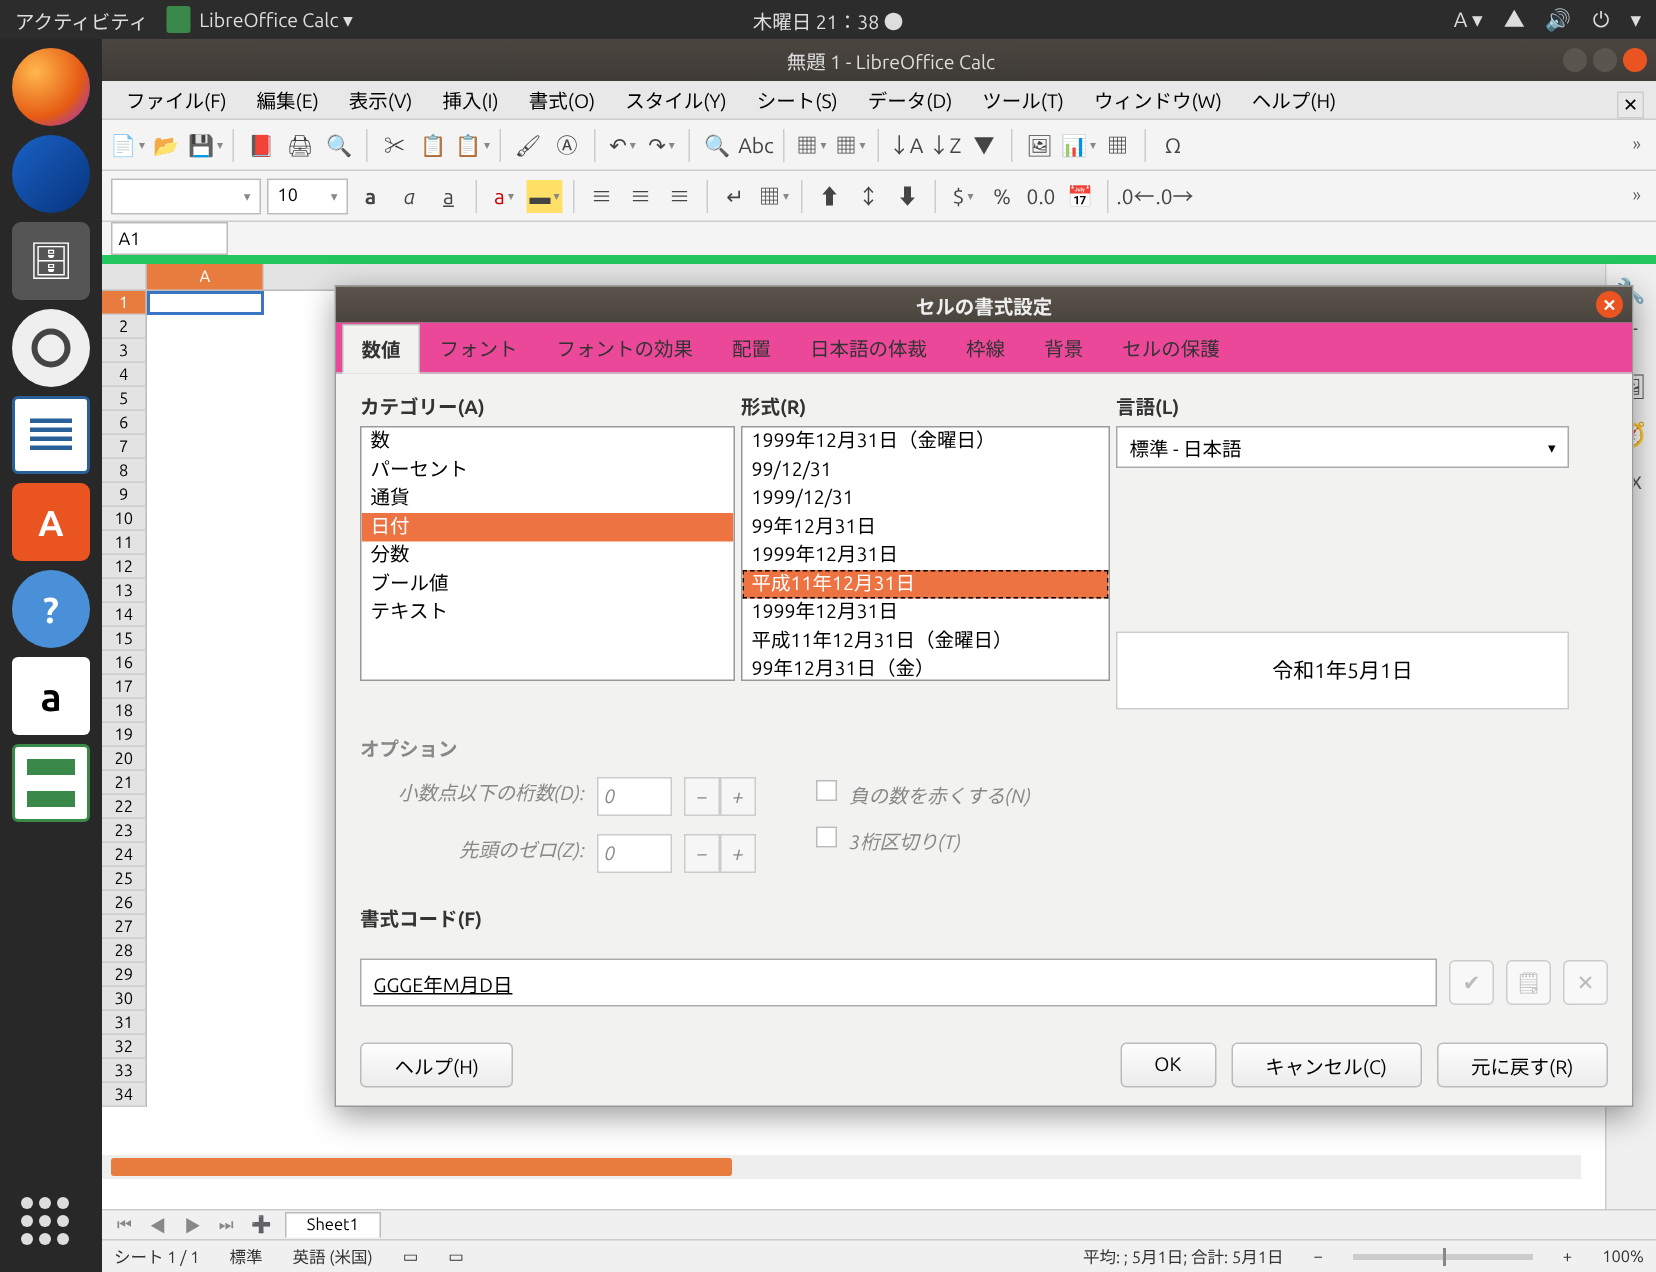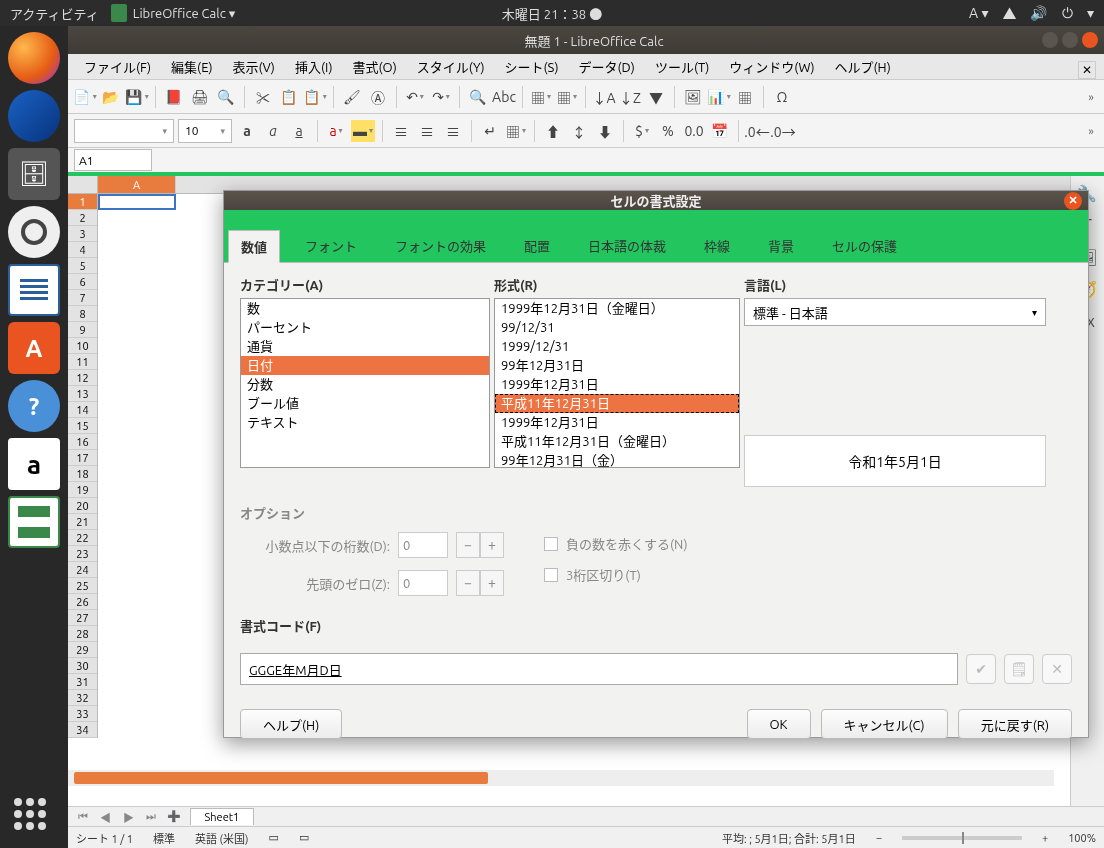--- a/index.html
+++ b/index.html
@@ -49,21 +49,21 @@
 .tb-btn.dd::after { content: "▾"; font-size: 8px; margin-left: 2px; color: #888; }
 .tb-sep { width: 1px; height: 22px; background: #ccc; margin: 0 3px; }
 .tb-more { margin-left: auto; font-size: 12px; color: #666; padding: 0 4px; }
 
 .lo-toolbar2 { height: 34px; background: #f4f4f4; border-bottom: 1px solid #ccc; display: flex; align-items: center; padding: 0 6px; gap: 4px; }
 .font-combo { height: 24px; border: 1px solid #bbb; background: #fff; padding: 0 6px; font-size: 12px; display: flex; align-items: center; min-width: 100px; }
 .font-combo .dd { margin-left: auto; font-size: 9px; color: #888; }
 .size-combo { height: 24px; border: 1px solid #bbb; background: #fff; padding: 0 6px; font-size: 12px; display: flex; align-items: center; width: 54px; }
 .size-combo .dd { margin-left: auto; font-size: 9px; color: #888; }
 
-.cell-ref-bar { height: 28px; background: #f4f4f4; border-bottom: 4px solid #22c55e; display: flex; align-items: center; padding: 0 6px; gap: 6px; }
+.cell-ref-bar { height: 28px; background: #f4f4f4; border-bottom: 6px solid #22c55e; display: flex; align-items: center; padding: 0 6px; gap: 6px; }
 .cell-ref { width: 78px; height: 22px; border: 1px solid #bbb; background: #fff; padding: 0 4px; font-size: 12px; display: flex; align-items: center; }
 
 
 .sheet-wrap { flex: 1; display: flex; position: relative; background: #fff; }
 .sheet { flex: 1; position: relative; overflow: hidden; }
 .col-headers { height: 18px; display: flex; background: #e3e3e3; border-bottom: 1px solid #bbb; position: absolute; left: 30px; right: 0; top: 0; }
 .col-headers .ch { width: 78px; border-right: 1px solid #ccc; text-align: center; font-size: 11px; line-height: 18px; }
 .col-headers .ch.sel { background: #e87b3e; color: #fff; }
 .corner { position: absolute; left: 0; top: 0; width: 30px; height: 18px; background: #e3e3e3; border-right: 1px solid #bbb; border-bottom: 1px solid #bbb; }
 .row-headers { position: absolute; left: 0; top: 18px; width: 30px; background: #e3e3e3; border-right: 1px solid #bbb; }
@@ -86,21 +86,21 @@
 .statusbar .seg { display:flex; align-items:center; gap:6px; }
 .statusbar .spacer { flex: 1; }
 .zoom-slider { width: 120px; height: 4px; background: #ccc; position: relative; }
 .zoom-slider::before { content:""; position:absolute; left:50%; top:-4px; width:2px; height:12px; background:#888; }
 
 
 .dialog { position: absolute; left: 155px; top: 164px; width: 866px; height: 548px; background: #f2f2f0; border: 1px solid #999; box-shadow: 0 6px 20px rgba(0,0,0,0.4); display: flex; flex-direction: column; }
 .dialog-titlebar { height: 30px; background: linear-gradient(#5a544c, #4a443e); color: #eee; display: flex; align-items: center; justify-content: center; font-size: 13px; font-weight: bold; position: relative; }
 .dialog-titlebar .close-btn { position: absolute; right: 6px; width: 18px; height: 18px; border-radius: 50%; background: #e95420; display:flex; align-items:center; justify-content:center; font-size:11px; color:#fff; }
 
-.dlg-tabs { display: flex; border-bottom: 1px solid #bbb; background: #22c55e; padding-left: 4px; padding-top: 19px; gap: 12px; }
+.dlg-tabs { display: flex; border-bottom: 1px solid #bbb; background: #ec4899; padding-left: 4px; padding-top: 0; }
 .dlg-tab { padding: 6px 12px; font-size: 13px; border: 1px solid transparent; border-bottom: none; cursor: default; color: #333; }
 .dlg-tab.active { background: #f2f2f0; border-color: #bbb; border-bottom: 1px solid #f2f2f0; position: relative; top: 1px; font-weight: bold; }
 
 .dlg-body { flex: 1; padding: 12px 16px; display: flex; flex-direction: column; gap: 10px; }
 .dlg-row1 { display: flex; gap: 4px; }
 .dlg-col { display: flex; flex-direction: column; gap: 4px; }
 .dlg-label { font-size: 13px; font-weight: bold; color: #333; }
 
 .listbox { border: 1px solid #999; background: #fff; font-size: 13px; overflow: hidden; }
 .listbox .item { padding: 1px 6px; line-height: 17px; white-space: nowrap; }
@@ -111,21 +111,21 @@
 .fmt-box { width: 246px; height: 170px; }
 
 .lang-combo { width: 302px; height: 28px; border: 1px solid #aaa; background: #fff; padding: 0 8px; font-size: 13px; display: flex; align-items: center; }
 .lang-combo .dd { margin-left: auto; font-size: 10px; }
 
 .preview { width: 302px; height: 52px; border: 1px solid #ccc; background: #fff; display: flex; align-items: center; justify-content: center; font-size: 14px; margin-top: 105px; }
 
 .options-heading { font-size: 13px; font-weight: bold; color: #888; margin-top: 6px; }
 .options-grid { display: flex; gap: 40px; align-items: flex-start; color: #888; }
 .opt-left { display: flex; flex-direction: column; gap: 12px; }
-.opt-row { display: flex; align-items: center; gap: 8px; font-size: 13px; }
+.opt-row { display: flex; gap: 8px; font-size: 13px; font-style: italic; }
 .opt-row label { width: 150px; text-align: right; }
 .spinner { width: 50px; height: 26px; border: 1px solid #ccc; background: #fff; padding: 0 4px; display:flex; align-items:center; }
 .spin-btns { display:flex; }
 .spin-btn { width: 24px; height: 26px; border: 1px solid #ccc; background: #f6f6f6; display:flex; align-items:center; justify-content:center; font-size:14px; color:#888; }
 .chk { width: 14px; height: 14px; border: 1px solid #bbb; background: #fff; }
 .opt-right { display: flex; flex-direction: column; gap: 12px; padding-top: 2px; }
 
 .format-code-row { display: flex; align-items: center; gap: 8px; margin-top: 8px; }
 .code-input { flex: 1; height: 32px; border: 1px solid #aaa; background: #fff; padding: 0 8px; font-size: 13px; display:flex; align-items:center;text-decoration:underline; }
 .code-btn { width: 30px; height: 30px; border: 1px solid #ccc; border-radius: 4px; background: #f8f8f8; color: #bbb; display:flex; align-items:center; justify-content:center; font-size: 14px; }

